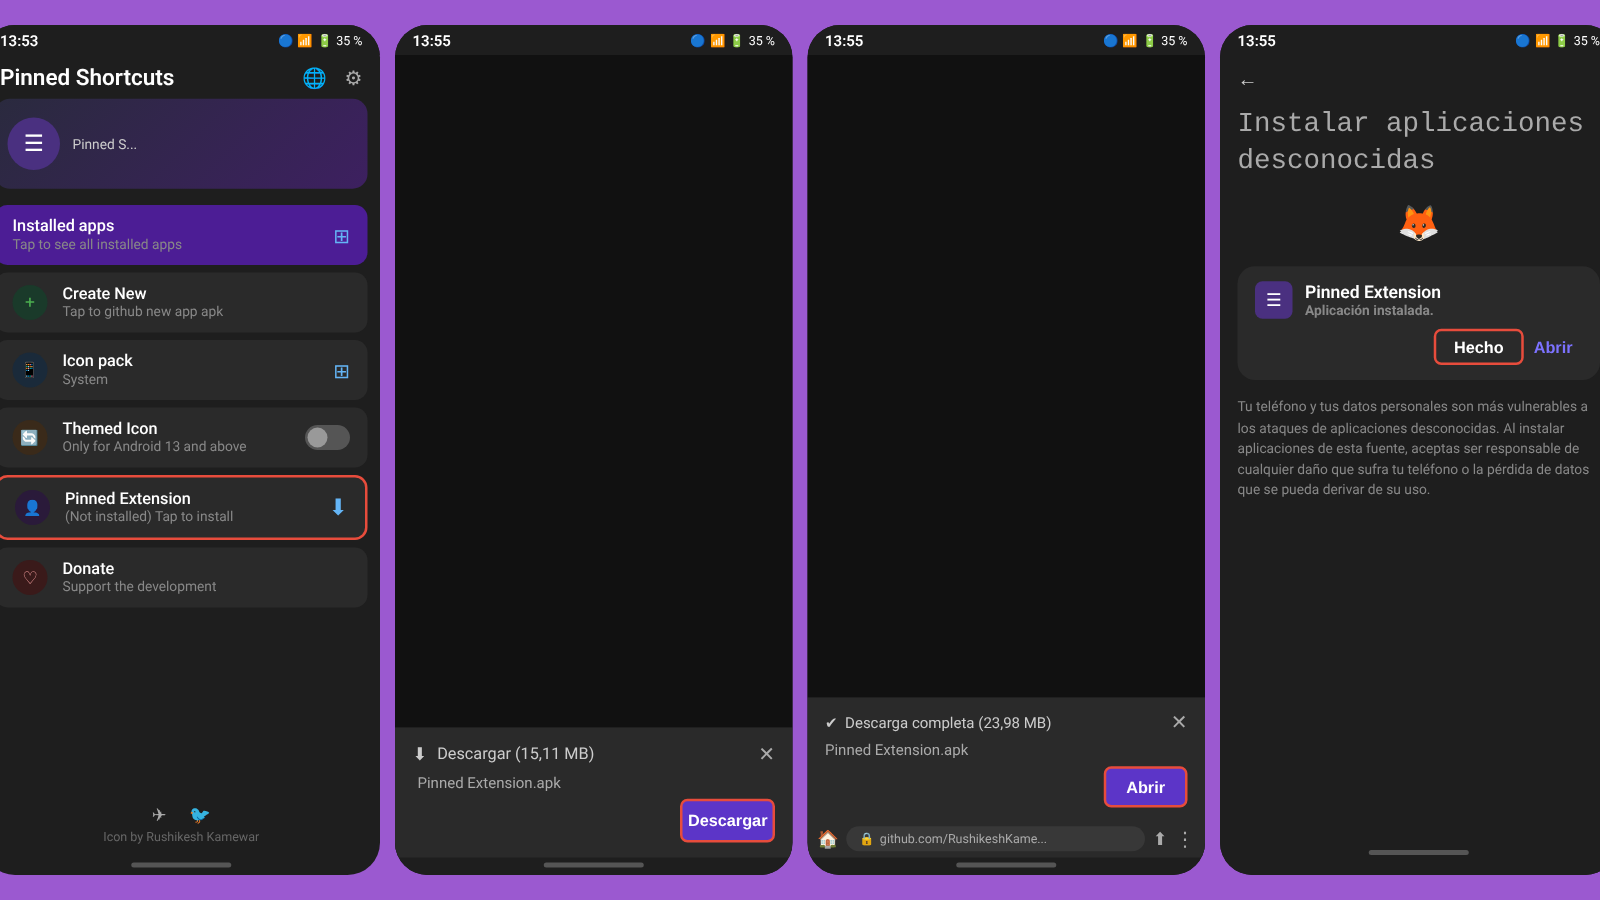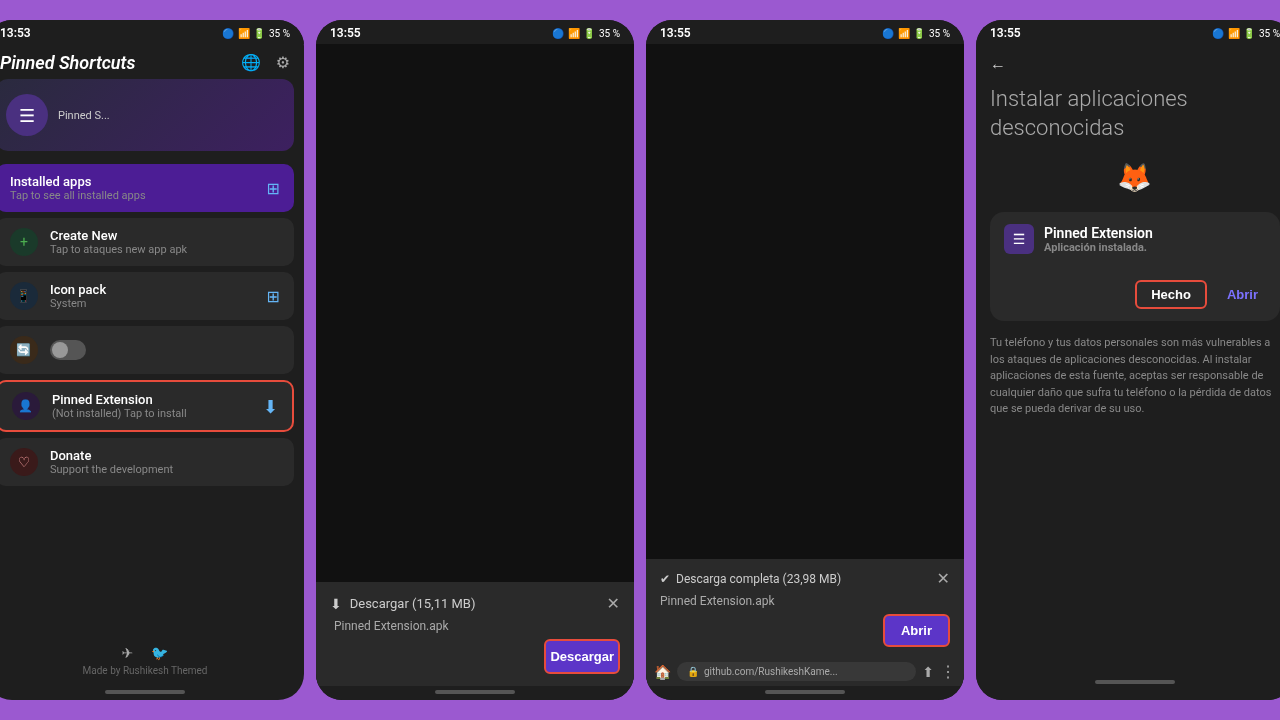--- a/index.html
+++ b/index.html
@@ -47,21 +47,21 @@
       display: flex;
       flex-direction: column;
       overflow: hidden;
     }
     .phone1-header {
       display: flex;
       justify-content: space-between;
       align-items: center;
       padding: 8px 14px 6px;
     }
-    .phone1-title { color: #fff; font-size: 18px; font-weight: 600; font-style: italic; }
+    .phone1-title { color: #fff; font-size: 18px; font-weight: 600; }
     .phone1-icons { display: flex; gap: 14px; }
     .phone1-icons span { color: #aaa; font-size: 16px; }
 
     .hero-banner {
       margin: 0 10px 10px;
       height: 72px;
       border-radius: 12px;
       background: linear-gradient(135deg, #2a2a3e, #3d2060);
       display: flex;
       align-items: center;
@@ -255,21 +255,21 @@
     
     .phone4-content {
       flex: 1;
       display: flex;
       flex-direction: column;
       background: #1e1e1e;
       padding: 10px 14px;
       gap: 8px;
     }
     .back-arrow { color: #ccc; font-size: 16px; }
-    .install-title { color: #aaa; font-size: 22px; font-weight: 300; line-height: 1.3; margin-top: 4px; }
+    .install-title { color: #aaa; font-size: 22px; font-weight: 300; line-height: 1.3; margin-top: 4px; font-family: Liberation Mono, monospace; }
     .firefox-logo {
       width: 42px;
       height: 42px;
       margin: 6px auto;
       display: flex;
       align-items: center;
       justify-content: center;
       font-size: 28px;
     }
     .install-card {
@@ -292,22 +292,21 @@
       align-items: center;
       justify-content: center;
       color: #fff;
       font-size: 14px;
     }
     .install-app-name { color: #fff; font-size: 14px; font-weight: 600; }
     .install-app-sub { color: #888; font-size: 12px; }
     .install-card-actions {
       display: flex;
       justify-content: flex-end;
-      gap: 12px;
-      margin-top: 26px;
+      margin-top: 8px;
     }
     .btn-hecho {
       color: #fff;
       background: transparent;
       border: 2px solid #e74c3c;
       border-radius: 6px;
       padding: 5px 14px;
       font-size: 13px;
       font-weight: 600;
     }
@@ -365,35 +364,39 @@
         <div class="label">Installed apps</div>
         <div class="sub">Tap to see all installed apps</div>
       </div>
       <span style="color:#64b5f6;font-size:16px;">⊞</span>
     </div>
 
     <div class="menu-item">
       <div class="menu-icon green">+</div>
       <div class="menu-text">
         <div class="menu-label">Create New</div>
-        <div class="menu-sub">Tap to ataques new app apk</div>
+        <div class="menu-sub">Tap to github new app apk</div>
       </div>
     </div>
 
     <div class="menu-item">
       <div class="menu-icon blue" style="font-size:12px;">📱</div>
       <div class="menu-text">
         <div class="menu-label">Icon pack</div>
         <div class="menu-sub">System</div>
       </div>
       <span class="menu-right" style="color:#64b5f6;">⊞</span>
     </div>
 
     <div class="menu-item">
       <div class="menu-icon orange" style="font-size:12px;">🔄</div>
+      <div class="menu-text">
+        <div class="menu-label">Themed Icon</div>
+        <div class="menu-sub">Only for Android 13 and above</div>
+      </div>
       <div class="toggle-switch">
         <div class="toggle-knob"></div>
       </div>
     </div>
 
     <div class="menu-item highlighted">
       <div class="menu-icon purple" style="font-size:12px;">👤</div>
       <div class="menu-text">
         <div class="menu-label">Pinned Extension</div>
         <div class="menu-sub">(Not installed) Tap to install</div>
@@ -407,21 +410,21 @@
         <div class="menu-label">Donate</div>
         <div class="menu-sub">Support the development</div>
       </div>
     </div>
 
     <div class="footer-bar">
       <div class="footer-socials">
         <span>✈</span>
         <span>🐦</span>
       </div>
-      <div class="footer-credit">Made by Rushikesh Themed</div>
+      <div class="footer-credit">Icon by Rushikesh Kamewar</div>
     </div>
 
     <div class="home-indicator"></div>
   </div>
 </div>
 
 <div class="phone-frame">
   <div class="status-bar">
     <span class="status-time">13:55</span>
     <div class="status-icons">

